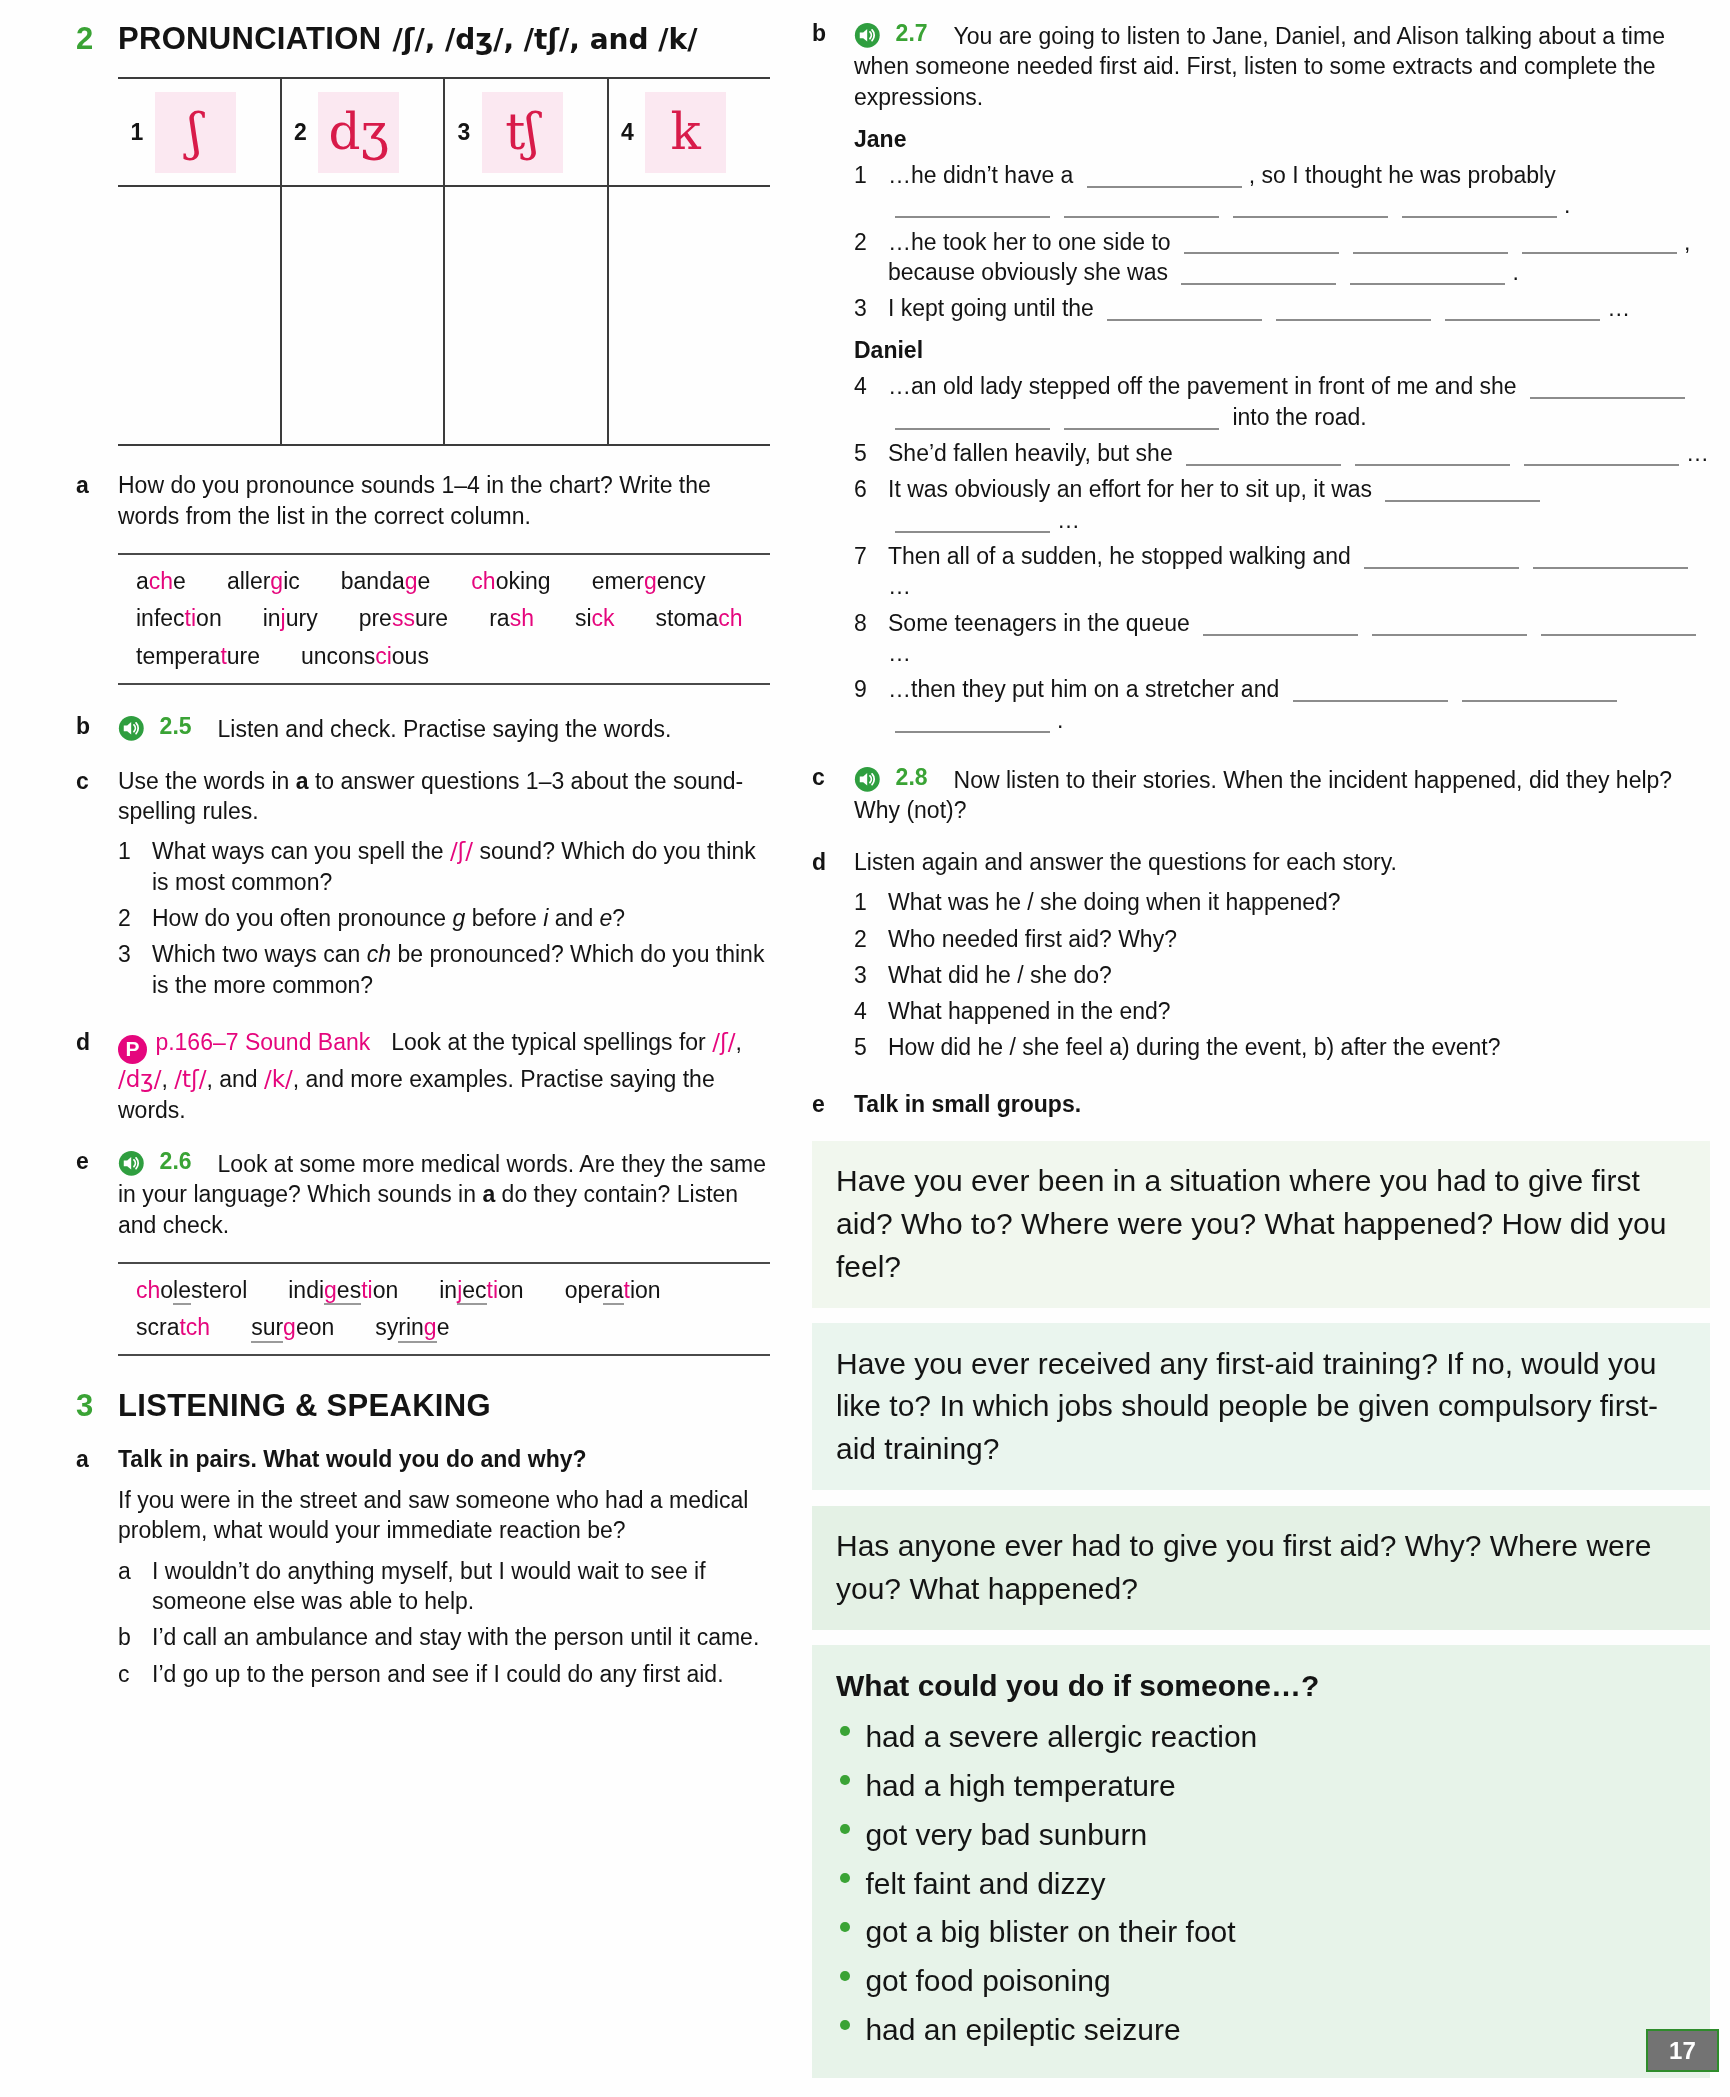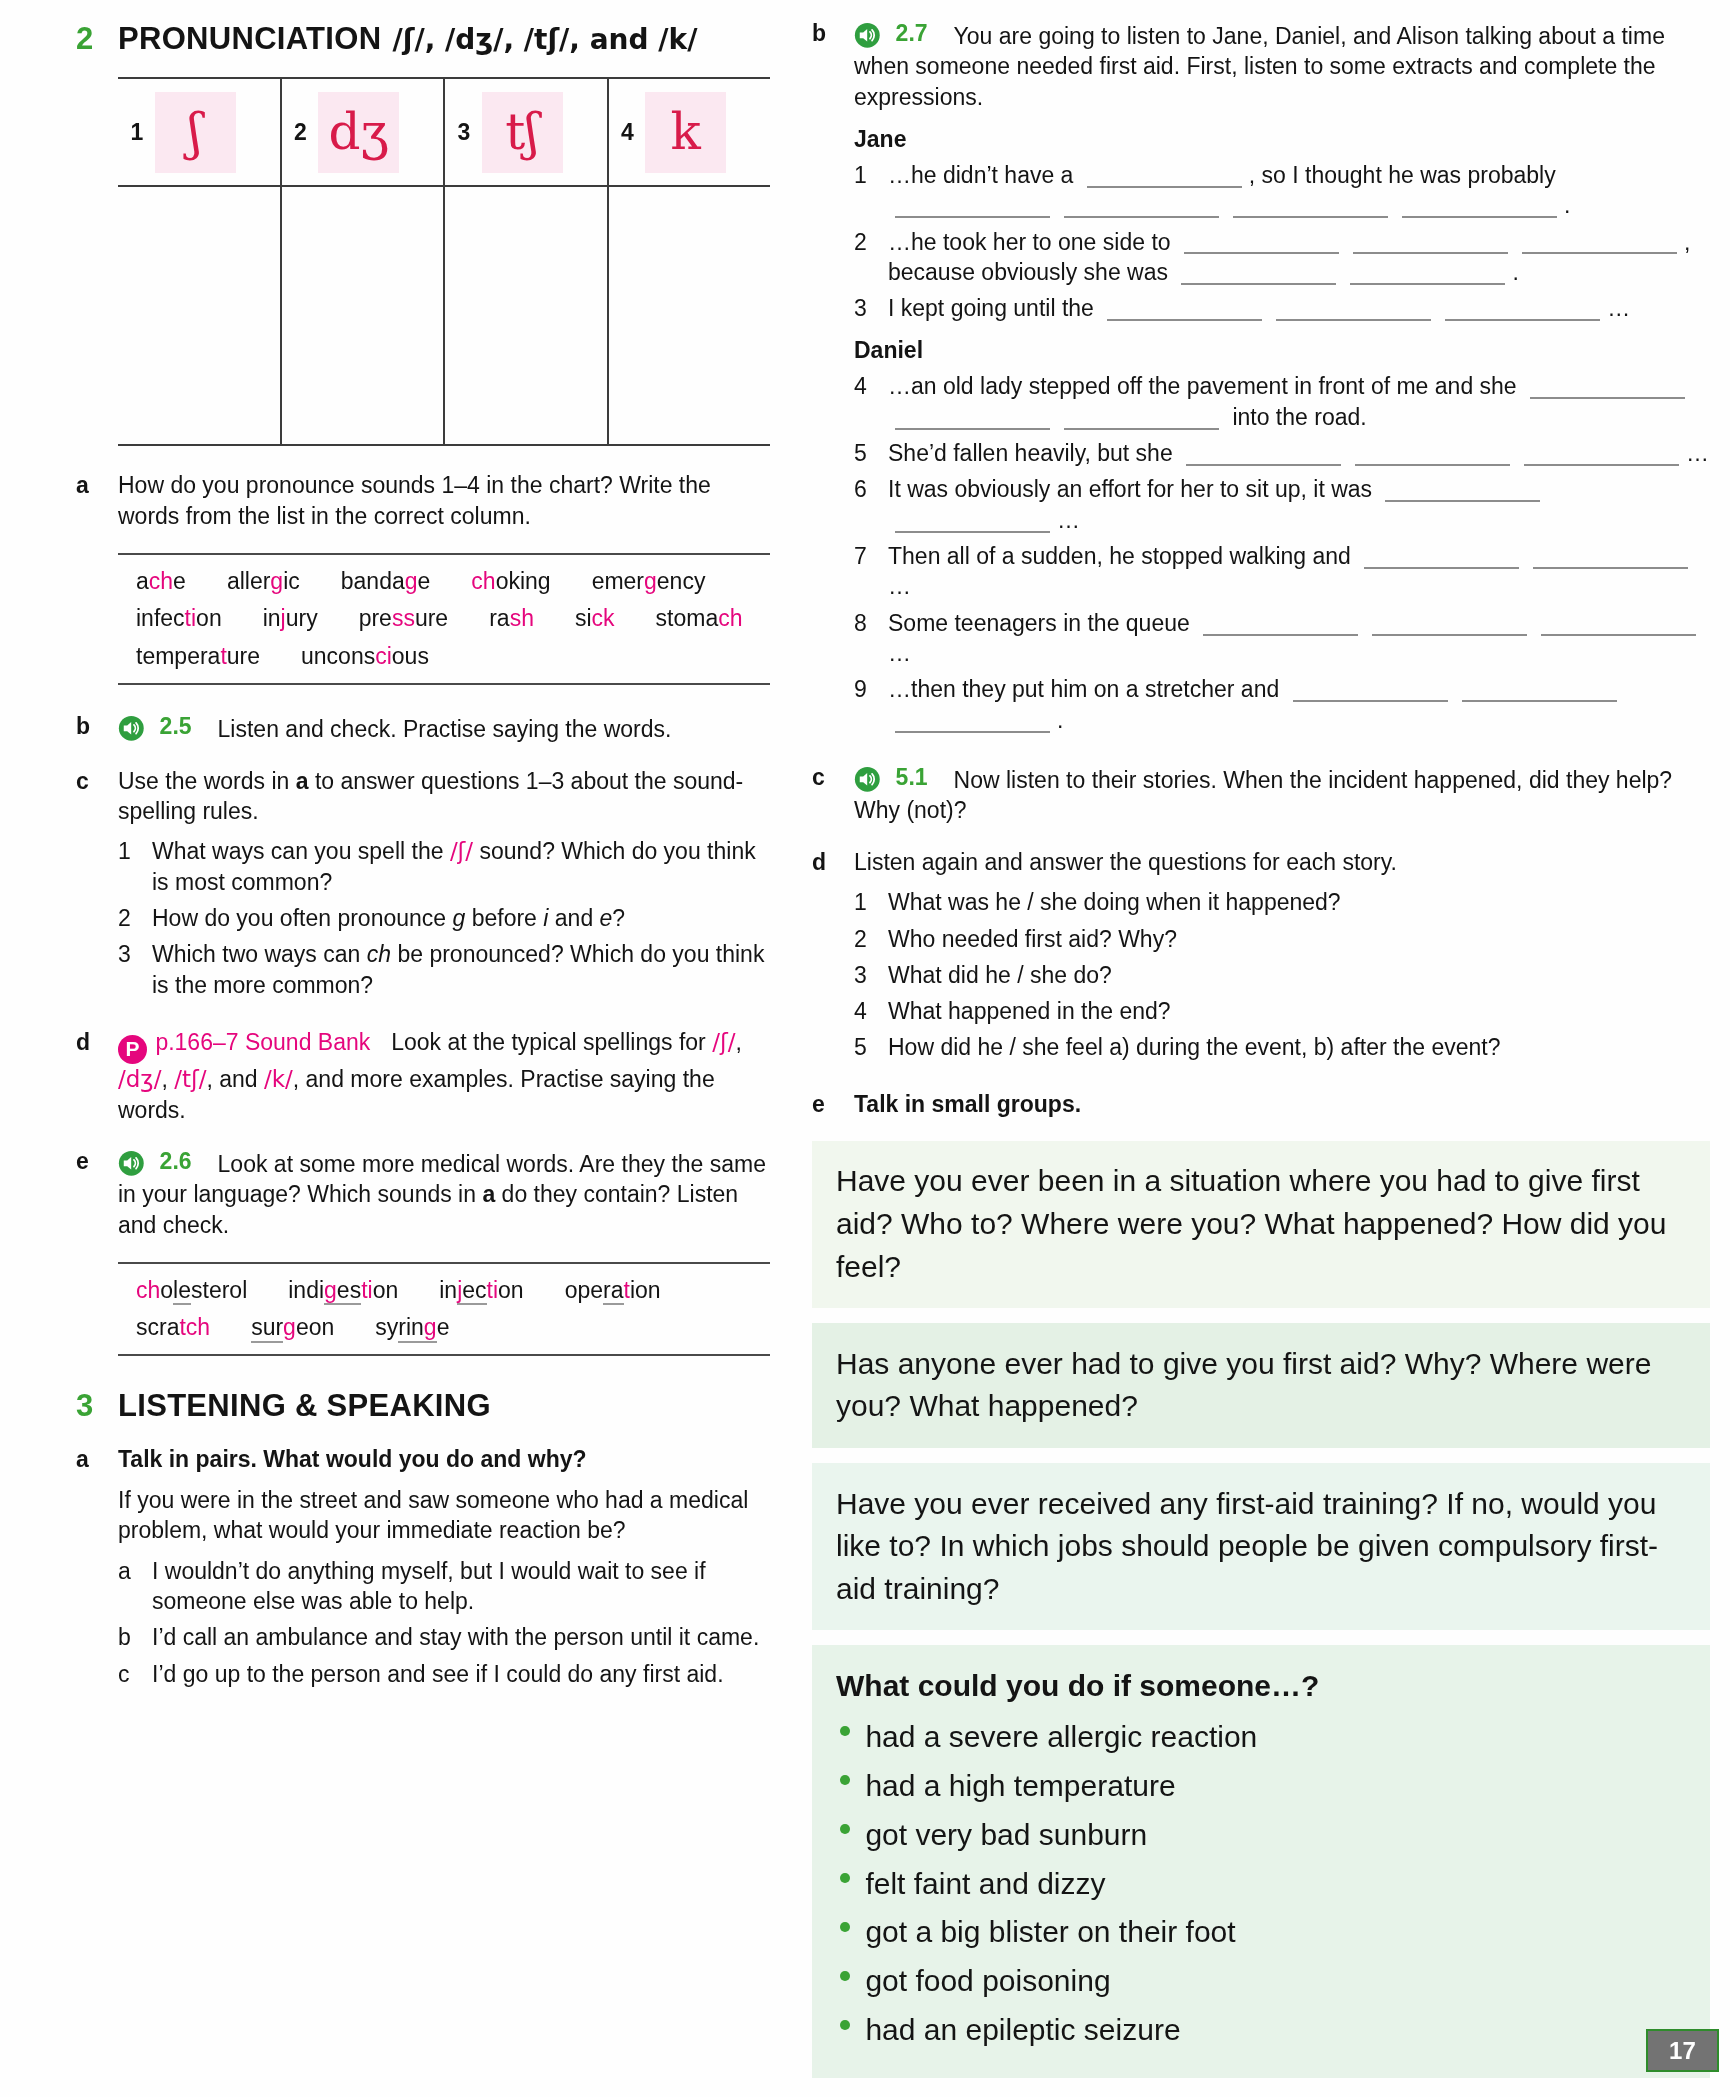--- a/index.html
+++ b/index.html
@@ -294,21 +294,21 @@
       <div class="ex">
         <span class="lab">c</span>
         <div class="exbody">
           <p><span class="audio">
                 <svg class="spk" viewBox="0 0 24 24" width="26.6" height="26.6">
                   <circle cx="12" cy="12" r="11.2" fill="#2f9e3f"></circle>
                   <path d="M5.2 9.4h3.1l3.6-3.1v11.4l-3.6-3.1H5.2z" fill="#fff"></path>
                   <path d="M14.4 9a4.3 4.3 0 0 1 0 6" stroke="#fff" stroke-width="1.6" fill="none" stroke-linecap="round"></path>
                   <path d="M16.3 7.2a7 7 0 0 1 0 9.6" stroke="#fff" stroke-width="1.6" fill="none" stroke-linecap="round"></path>
                 </svg>
-                <span class="anum">5.1</span>
+                <span class="anum">2.8</span>
               </span><span><span>Now listen to their stories. When the incident happened, did they help? Why (not)?</span></span></p>
         </div>
       </div>
 
       <div class="ex">
         <span class="lab">d</span>
         <div class="exbody">
           <p><span>Listen again and answer the questions for each story.</span></p>
           <div class="items">
               <div class="item">
@@ -338,25 +338,25 @@
       <div class="ex">
         <span class="lab">e</span>
         <div class="exbody">
           <p class="heading">Talk in small groups.</p>
         </div>
       </div>
 
       <div class="box b1">
         <p style="margin:0">Have you ever been in a situation where you had to give first aid? Who to? Where were you? What happened? How did you feel?</p>
       </div>
+      <div class="box b3">
+        <p style="margin:0">Have you ever received any first-aid training? If no, would you like to? In which jobs should people be given compulsory first-aid training?</p>
+      </div>
       <div class="box b2">
         <p style="margin:0">Has anyone ever had to give you first aid? Why? Where were you? What happened?</p>
-      </div>
-      <div class="box b3">
-        <p style="margin:0">Have you ever received any first-aid training? If no, would you like to? In which jobs should people be given compulsory first-aid training?</p>
       </div>
       <div class="box b4">
         <p class="boxtitle">What could you do if someone…?</p>
         <div>
             <div class="bullet">
               <span class="dot"></span>
               <span>had a severe allergic reaction</span>
             </div>
             <div class="bullet">
               <span class="dot"></span>

